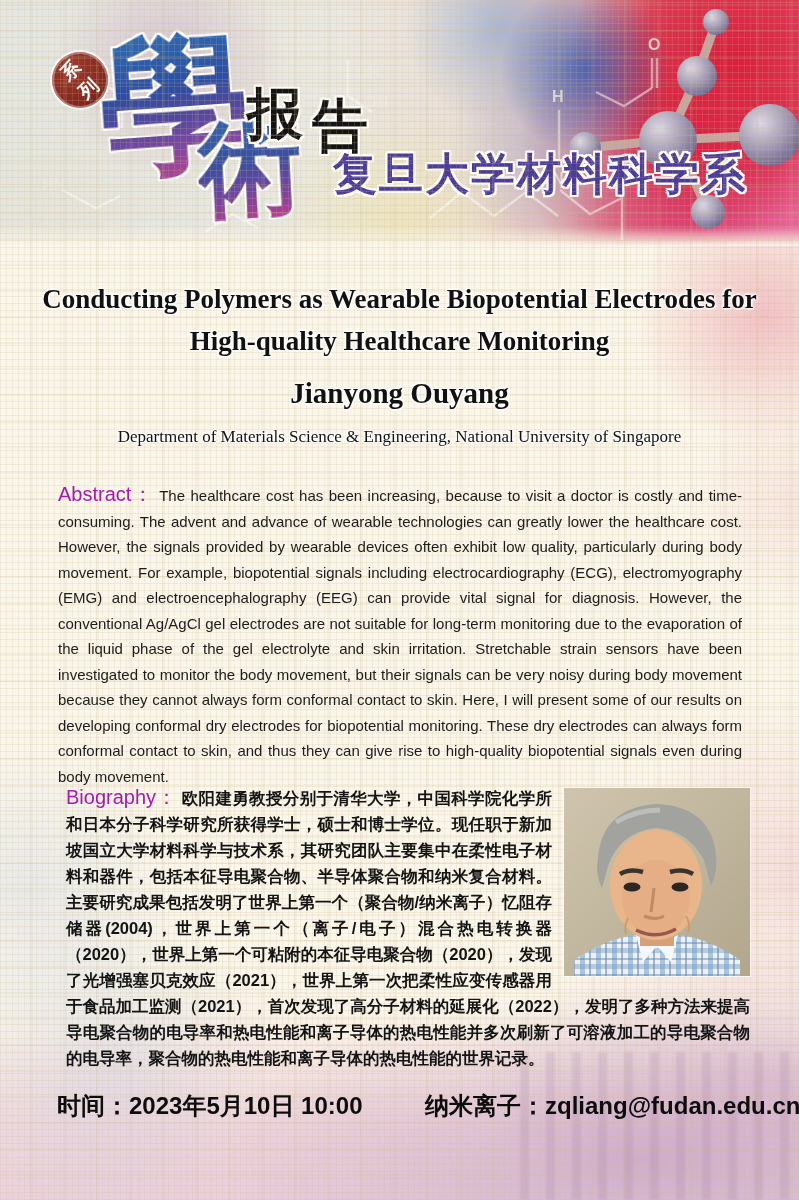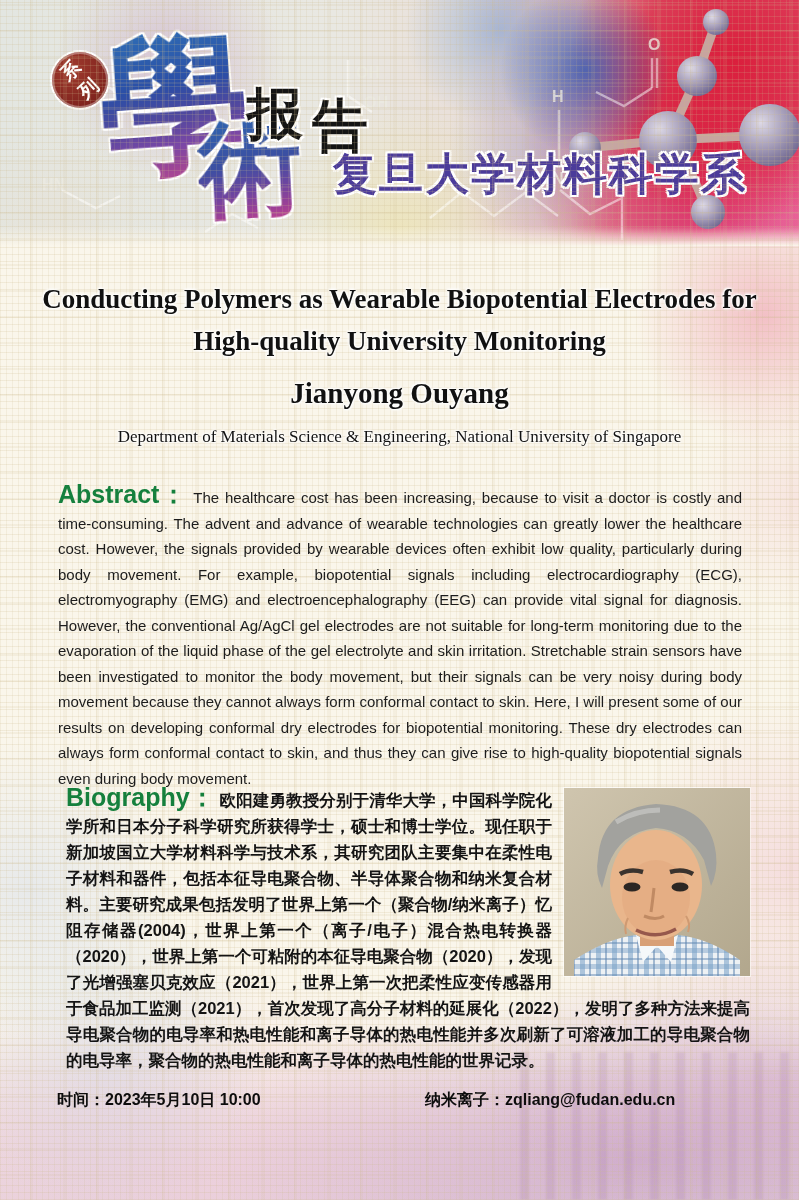--- a/index.html
+++ b/index.html
@@ -104,35 +104,35 @@
     font-family:"Liberation Serif", serif; }
   .title-block .halo { text-shadow:0 0 3px #fff,0 0 5px #fff,1px 1px 2px #fff,-1px -1px 2px #fff; }
   .talk-title { font-size:27px; font-weight:bold; line-height:42px; padding:0 22px; }
   .speaker    { font-size:29px; font-weight:bold; margin-top:15px; }
   .affil      { font-size:17px; font-weight:normal; margin-top:17px; }
 
   .abstract {
     position:absolute; left:58px; top:482px; width:684px;
     font-size:15px; line-height:25.5px; color:#1c1c1c; text-align:justify;
   }
-  .lead { font-size:25px; font-weight:bold; color:#15803d; }
+  .lead { font-size:20px; font-weight:normal; color:#a21caf; }
 
   .biography {
     position:absolute; left:66px; top:784px; width:684px;
     font-size:16.5px; line-height:26px; font-weight:bold; color:#141414; text-align:justify;
   }
   .portrait {
     float:right; width:186px; height:188px; margin:4px 0 6px 12px;
     box-shadow:0 0 0 1px rgba(255,255,255,.6);
   }
 
   .footer {
     position:absolute; left:57px; top:1090px; width:700px;
     display:grid; grid-template-columns:368px auto; row-gap:22px;
-    font-size:16px; font-weight:bold; color:#0d0d0d;
+    font-size:24px; font-weight:bold; color:#0d0d0d;
   }
   .footer .cell { white-space:nowrap; }
 </style>
 </head>
 <body>
 
 <div class="poster">
   <div class="wash"></div>
   <div class="campus"></div>
 
@@ -201,21 +201,21 @@
     <div class="header-fade"></div>
   </div>
 
   <div class="texture"></div>
 
   <div class="content">
 
     <div class="title-block">
       <div class="talk-title halo">
         <span>Conducting Polymers as Wearable Biopotential Electrodes for</span><br>
-        <span>High-quality University Monitoring</span>
+        <span>High-quality Healthcare Monitoring</span>
       </div>
       <div class="speaker halo">Jianyong Ouyang</div>
       <div class="affil halo">Department of Materials Science &amp; Engineering, National University of Singapore</div>
     </div>
 
     <p class="abstract">
       <span class="lead">Abstract：</span>
       <span>The healthcare cost has been increasing, because to visit a doctor is costly and time-consuming. The advent and advance of wearable technologies can greatly lower the healthcare cost. However, the signals provided by wearable devices often exhibit low quality, particularly during body movement. For example, biopotential signals including electrocardiography (ECG), electromyography (EMG) and electroencephalography (EEG) can provide vital signal for diagnosis. However, the conventional Ag/AgCl gel electrodes are not suitable for long-term monitoring due to the evaporation of the liquid phase of the gel electrolyte and skin irritation. Stretchable strain sensors have been investigated to monitor the body movement, but their signals can be very noisy during body movement because they cannot always form conformal contact to skin. Here, I will present some of our results on developing conformal dry electrodes for biopotential monitoring. These dry electrodes can always form conformal contact to skin, and thus they can give rise to high-quality biopotential signals even during body movement.</span>
     </p>
 

